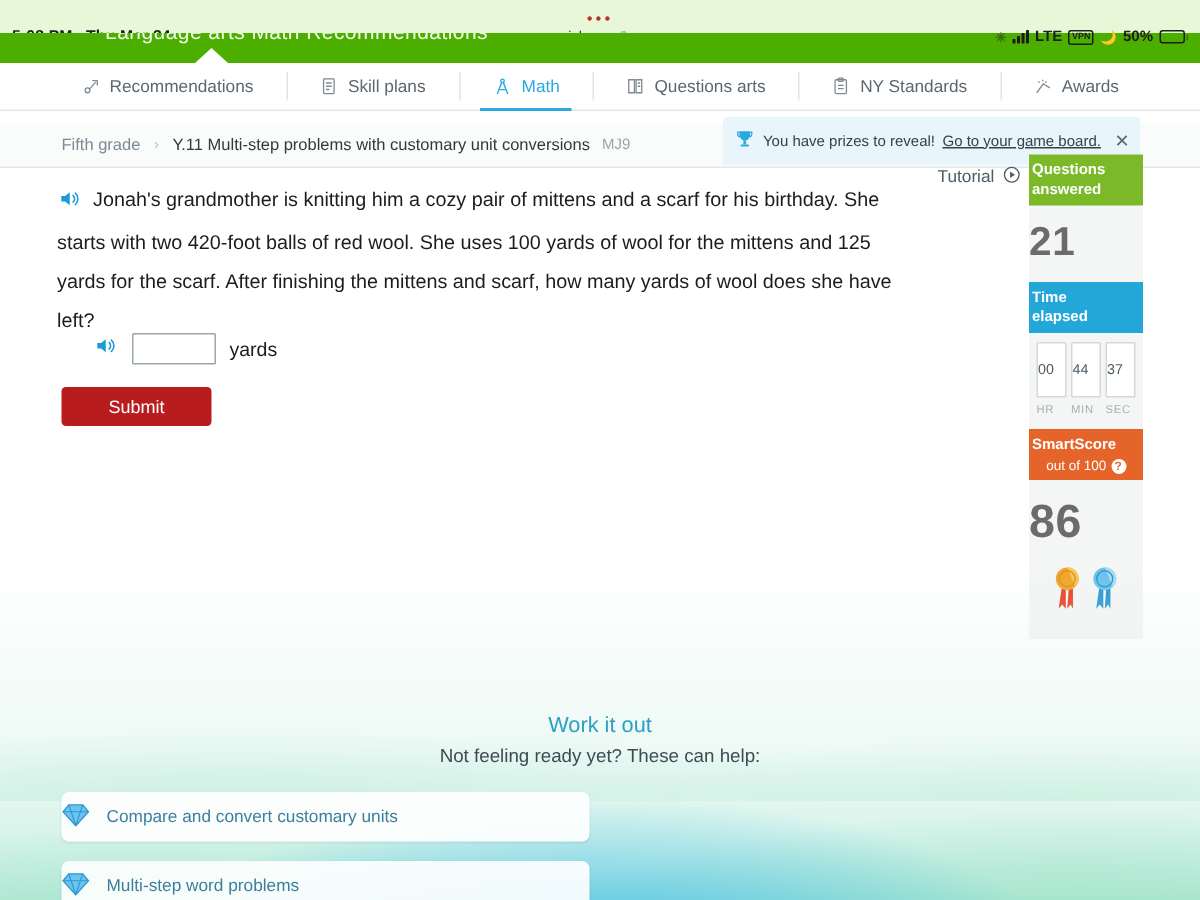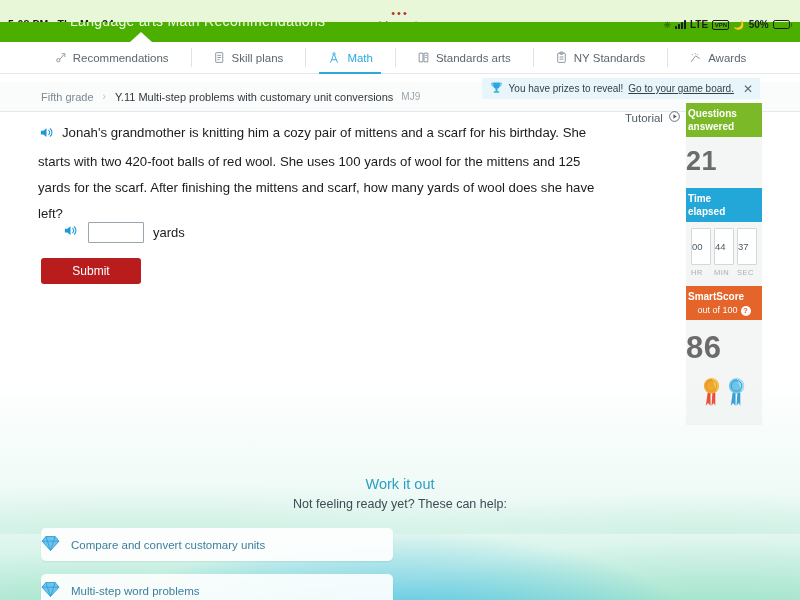--- a/index.html
+++ b/index.html
@@ -82,21 +82,21 @@
     position: absolute; top: 82px; left: 0; width: 800px; height: 30px;
     background: #fafbfb; border-bottom: 1px solid #e4e8ea;
     display: flex; align-items: center; padding-left: 41px;
   }
   .crumb-grade { font-size: 11px; color: #7c8a94; }
   .crumb-sep { font-size: 10px; color: #b6c0c6; margin: 0 9px; }
   .crumb-skill { font-size: 11px; color: #30393f; }
   .crumb-code { font-size: 10px; color: #9aa6ad; margin-left: 8px; }
 
   .prize {
-    position: absolute; top: 78px; right: 40px; height: 21px;
+    position: absolute; top: 78px; right: 40px; height: 32px;
     background: #e8f6fc; border-radius: 2px;
     display: flex; align-items: center; gap: 5px; padding: 0 7px;
     font-size: 10px; color: #34424b; white-space: nowrap;
   }
   .prize a { color: #34424b; text-decoration: underline; }
   .prize-x { font-size: 12px; color: #5a6a74; margin-left: 4px; cursor: pointer; }
 
   
   .question {
     position: absolute; top: 120px; left: 38px; width: 560px;
@@ -254,21 +254,21 @@
       <span>Math</span>
     </div>
     <div class="tab">
       <span>
         <svg width="13" height="13" viewBox="0 0 24 24" fill="none" stroke="#7c8a94" stroke-width="1.6">
           <path d="M4 4h7v16H4z"></path>
             <path d="M13 4h7v16h-7z"></path>
             <path d="M15 8h3M15 12h3"></path>
         </svg>
       </span>
-      <span>Standards arts</span>
+      <span>Questions arts</span>
     </div>
     <div class="tab">
       <span>
         <svg width="13" height="13" viewBox="0 0 24 24" fill="none" stroke="#7c8a94" stroke-width="1.6">
           <rect x="5" y="4" width="14" height="17" rx="1.5"></rect>
             <rect x="9" y="2" width="6" height="4" rx="1"></rect>
           <path d="M8.5 11h7M8.5 15h7"></path>
         </svg>
       </span>
       <span>NY Standards</span>

